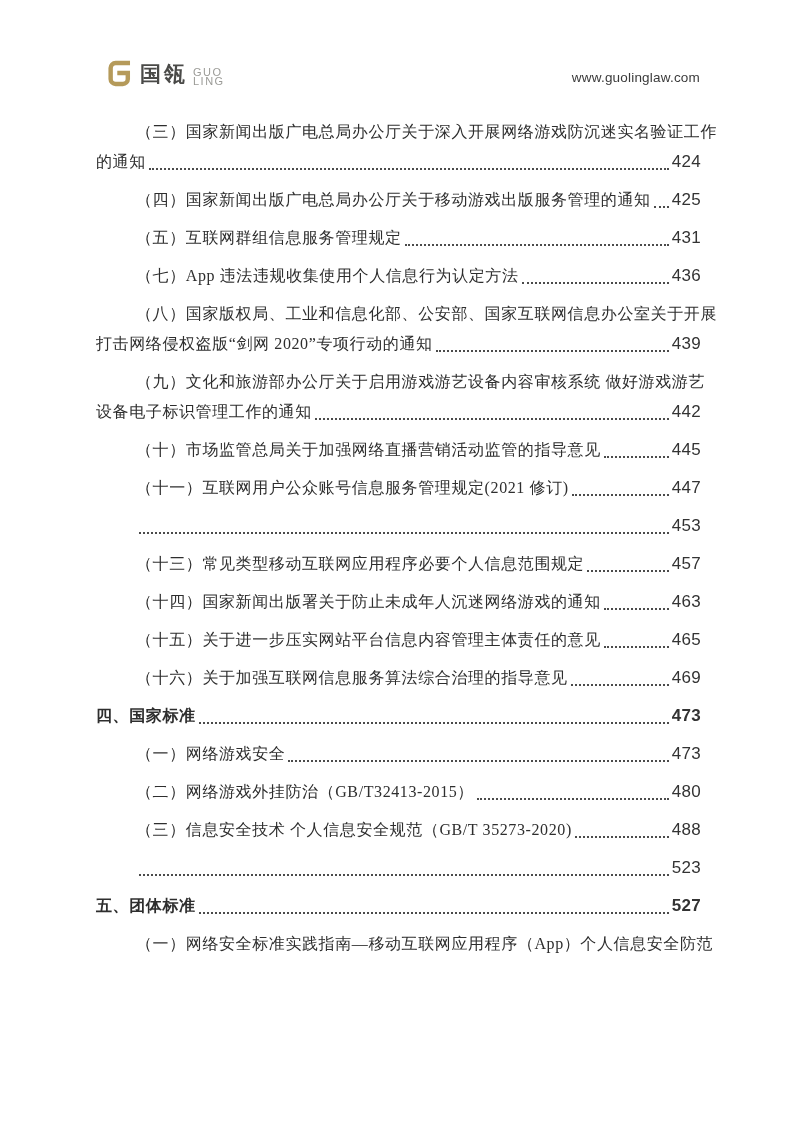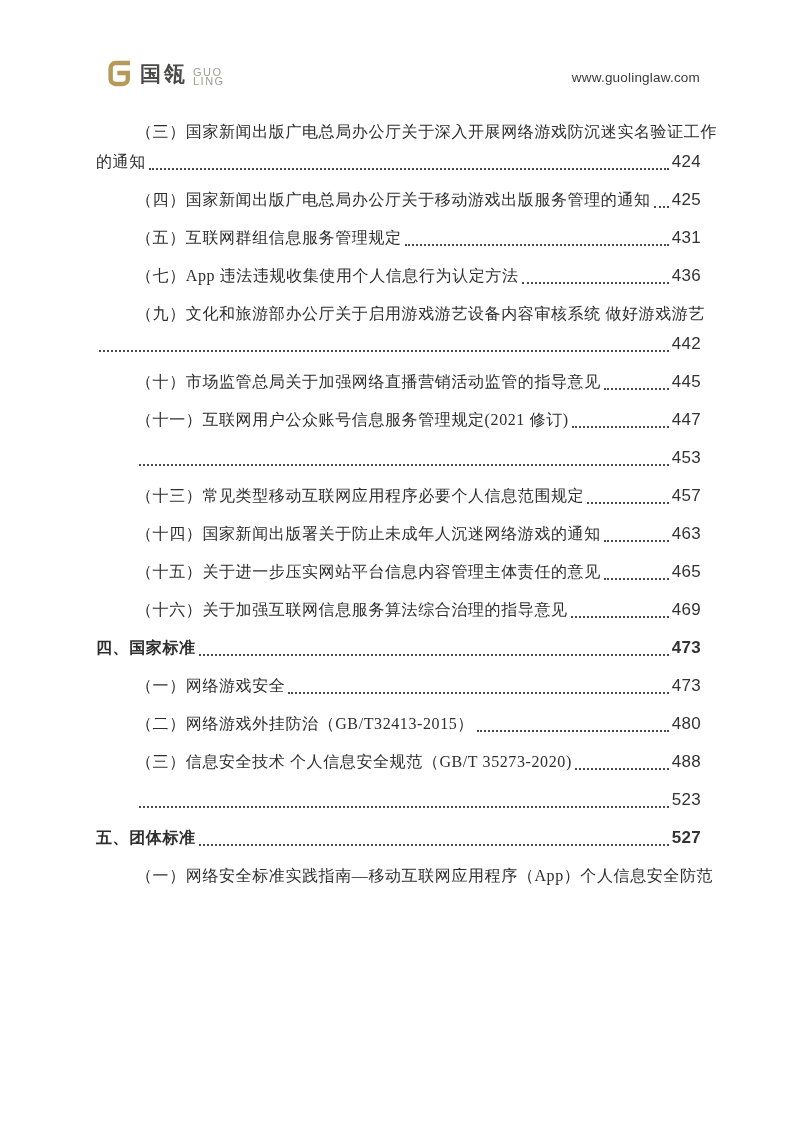--- a/index.html
+++ b/index.html
@@ -111,22 +111,31 @@
       </div>
     </div>
     <div class="entry l2">
       <div class="trow first">
         <span class="text">（七）App 违法违规收集使用个人信息行为认定方法</span>
         <span class="leader"></span>
         <span class="pagenum">436</span>
       </div>
     </div>
     <div class="entry l2 has-wrap">
+      <div class="tline first">（八）国家版权局、工业和信息化部、公安部、国家互联网信息办公室关于开展</div>
+      <div class="trow">
+        <span class="text">打击网络侵权盗版“剑网 2020”专项行动的通知</span>
+        <span class="leader"></span>
+        <span class="pagenum">439</span>
+      </div>
+    </div>
+    <div class="entry l2 has-wrap">
       <div class="tline first">（九）文化和旅游部办公厅关于启用游戏游艺设备内容审核系统 做好游戏游艺</div>
       <div class="trow">
+        <span class="text">设备电子标识管理工作的通知</span>
         <span class="leader"></span>
         <span class="pagenum">442</span>
       </div>
     </div>
     <div class="entry l2">
       <div class="trow first">
         <span class="text">（十）市场监管总局关于加强网络直播营销活动监管的指导意见</span>
         <span class="leader"></span>
         <span class="pagenum">445</span>
       </div>

